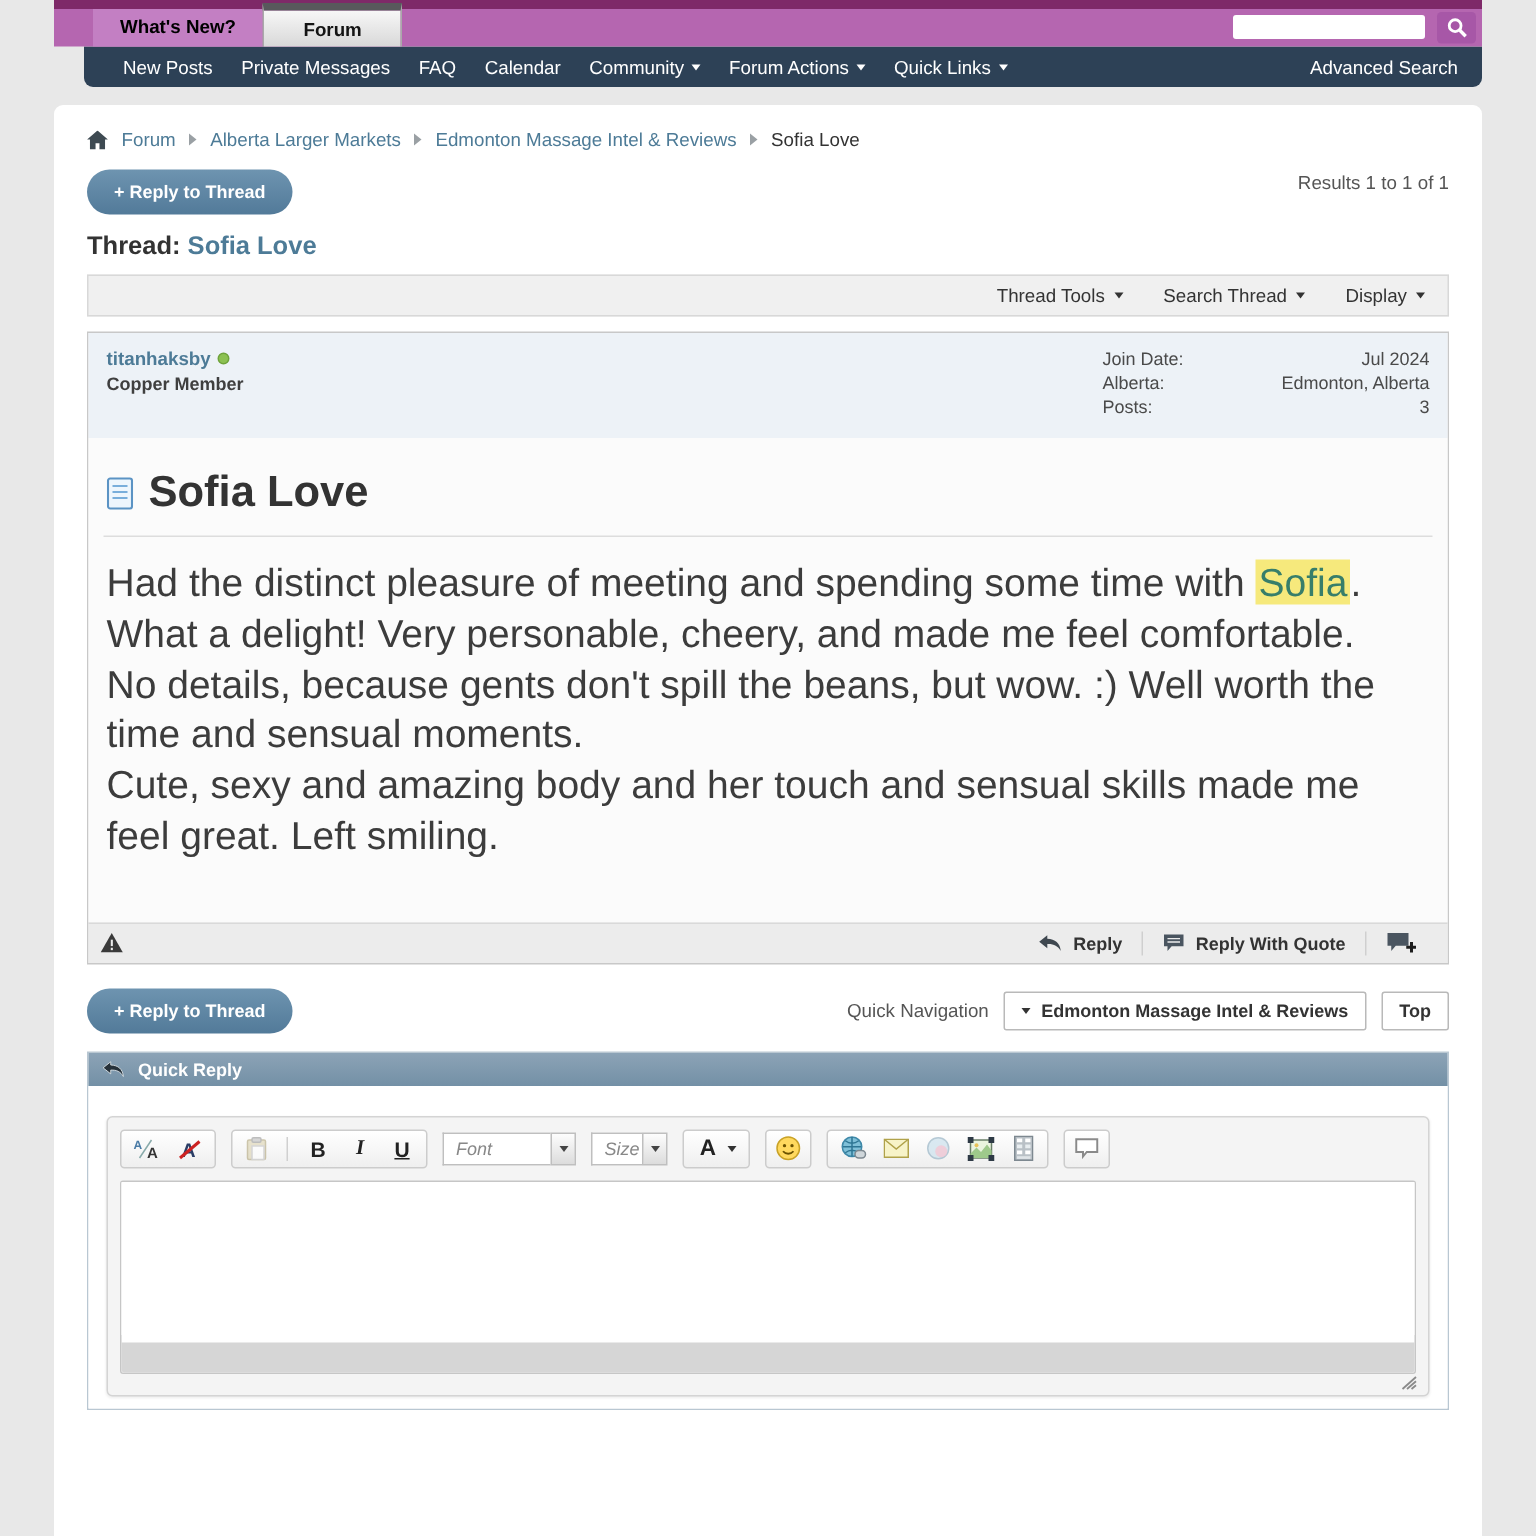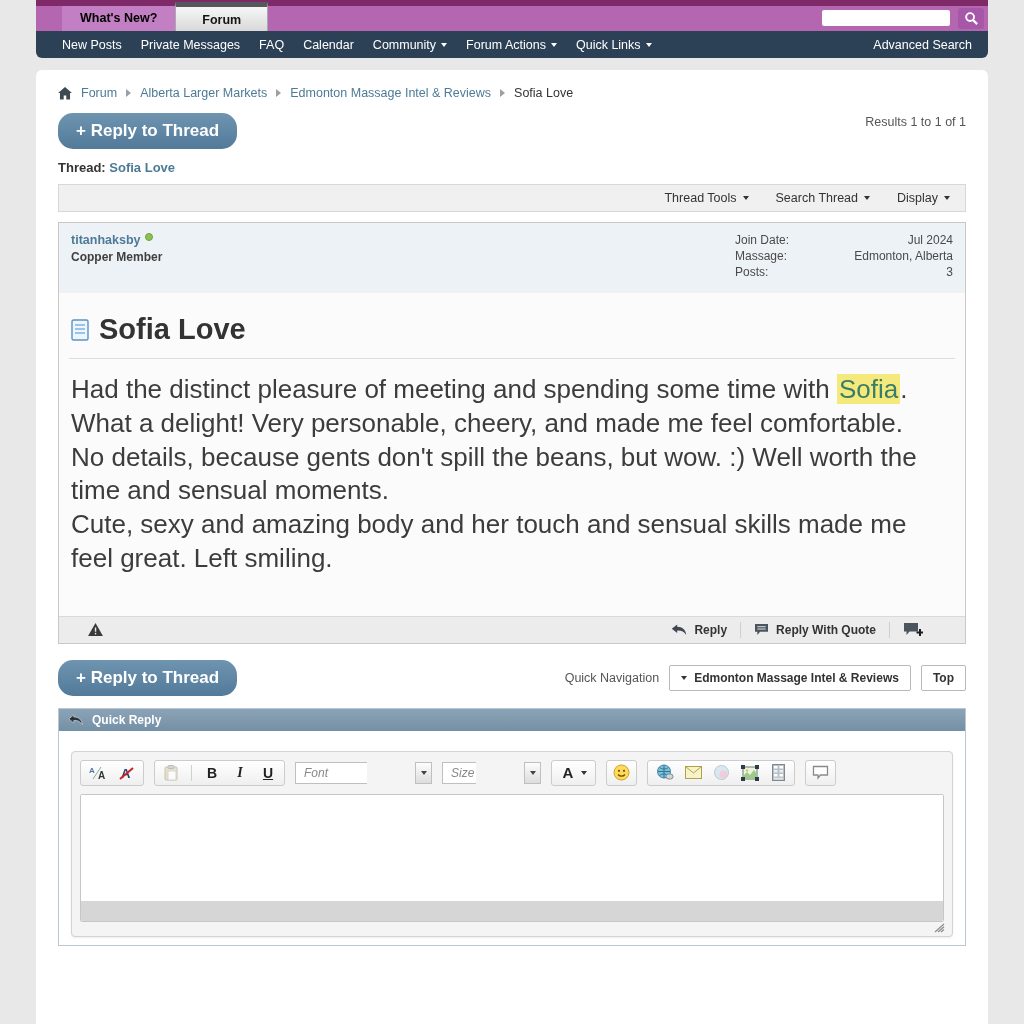--- a/index.html
+++ b/index.html
@@ -13,70 +13,70 @@
   .tab { font-size:12.5px; font-weight:bold; padding:0 18px; height:25px; line-height:25px; }
   .tab.whatsnew { background:#c37fc3; color:#000000; }
   .tab.forum { position:relative; margin-top:-6px; height:29px; line-height:27px; color:#141414;
                background:linear-gradient(#f7f7f7,#d8d8d8); border:1px solid #a9a9a9; border-bottom:none;
                border-top:5px solid #58585c; padding:0 26px; }
   .hsearch { position:absolute; right:38px; top:4px; width:128px; height:16px; background:#fff;
              border:none; border-radius:2px; }
   .hsearchbtn { position:absolute; right:4px; top:2px; width:26px; height:21px; background:#a757a7;
                 border:none; border-radius:3px; display:flex; align-items:center; justify-content:center; cursor:pointer; }
   .navbar { height:27px; background:#2d4156; border-radius:0 0 6px 6px; display:flex; align-items:center;
-            padding:0 16px 0 26px; color:#fff; font-size:12.5px; }
+            padding:0 16px 0 26px; color:#fff; font-size:12.5px;margin-left:20px; }
   .navbar .links { display:flex; gap:19px; align-items:center; }
   .navitem { display:flex; align-items:center; gap:5px; cursor:pointer; white-space:nowrap; }
   .caret { display:inline-block; width:0; height:0; border-left:3.5px solid transparent;
            border-right:3.5px solid transparent; border-top:4px solid currentColor; }
   .advsearch { margin-left:auto; cursor:pointer; }
 
   
   .card { position:absolute; top:70px; left:36px; width:952px; height:954px; background:#fff;
           border-radius:6px 6px 0 0; padding:12px 22px 0; }
 
   .crumbs { display:flex; align-items:center; gap:9px; font-size:12.5px; color:#333; padding-top:4px; }
   .crumbs a { color:#4d7b97; text-decoration:none; cursor:pointer; }
   .sep { width:0; height:0; border-left:5px solid #9aa0a4; border-top:4px solid transparent; border-bottom:4px solid transparent; }
 
   .pill { display:inline-flex; align-items:center; gap:6px; background:linear-gradient(#6e94b0,#527a99);
-          color:#fff; font-weight:bold; font-size:17px; border:none; border-radius:15px;
+          color:#fff; font-weight:bold; font-size:12px; border:none; border-radius:15px;
           padding:8px 18px; cursor:pointer; }
   .row-reply { margin-top:13px; display:flex; justify-content:space-between; align-items:flex-start; }
   .results { font-size:12.5px; color:#555; margin-top:2px; }
 
-  .threadline { margin-top:11px; font-size:13px; font-weight:bold; color:#333; }
+  .threadline { margin-top:11px; font-size:17px; font-weight:bold; color:#333; }
   .threadline .tt { color:#4d7b97; }
 
   .toolsbar { margin-top:9px; height:28px; background:#f0f0f0; border:1px solid #d8d8d8;
               display:flex; justify-content:flex-end; align-items:center; gap:27px; padding-right:15px;
               font-size:12.5px; color:#333; }
   .toolsbar .navitem { gap:6px; }
 
   
   .post { margin-top:10px; border:1px solid #c8c8c8; }
   .posthead { height:22px; background:linear-gradient(#8ca3b6,#7390a6); color:#fff; display:flex;
               align-items:center; padding:0 10px; font-size:12px; font-weight:bold; }
   .posthead .time { margin-left:14px; }
   .postnum { margin-left:auto; color:#eef3f7; cursor:pointer; }
   .userrow { background:#edf2f7; display:flex; justify-content:space-between; padding:10px 12px 14px; }
-  .uname { color:#4d7b97; font-weight:bold; font-size:12.5px; display:flex; gap:5px; cursor:pointer; }
+  .uname { color:#4d7b97; font-weight:bold; font-size:12.5px; display:flex; align-items:center; gap:5px; cursor:pointer; }
   .udot { width:8px; height:8px; border-radius:50%; background:#8cc152; border:1px solid #6fa33c; }
   .utitle { margin-top:3px; font-weight:bold; font-size:12px; color:#3f3f3f; }
   .ustats { width:218px; font-size:12px; color:#4a4a4a; display:flex; flex-direction:column; gap:2px; }
   .ustats .r { display:flex; justify-content:space-between; }
 
   .postbody { background:#fbfbfb; padding:20px 10px 40px; }
   .ptitle { display:flex; align-items:center; gap:10px; font-size:29px; font-weight:bold; color:#333;
             padding:0 0 12px 2px; border-bottom:1px solid #ddd; }
   .ptext { margin-top:14px; font-size:26px; color:#3c3c3c; line-height:1.3; padding:0 2px; }
   .hl { background:#f6e97c; color:#377e6a; padding:0 2px; }
 
   .postfoot { background:#ececec; border-top:1px solid #d9d9d9; height:27px; display:flex;
-              align-items:center; justify-content:space-between; padding:0 29px; }
+              align-items:center; justify-content:space-between; padding:0 8px; }
   .factions { display:flex; align-items:center; height:100%; }
   .factions .fa { display:flex; align-items:center; gap:7px; font-size:12px; font-weight:bold; color:#333;
                   padding:0 13px; height:16px; border-left:1px solid #cfcfcf; cursor:pointer; }
   .factions .fa:first-child { border-left:none; }
 
   
   .bottomrow { margin-top:16px; display:flex; justify-content:space-between; align-items:center; }
   .qnav { display:flex; align-items:center; gap:10px; font-size:12.5px; color:#555; }
   .btn { background:#fff; border:1px solid #b9b9b9; border-radius:2px; font-size:12px; font-weight:bold;
          color:#333; padding:5px 11px; display:flex; align-items:center; gap:7px; cursor:pointer; }
@@ -89,21 +89,21 @@
   .editor { position:relative; border:1px solid #d4d4d4; border-radius:4px; background:#f4f4f4;
             padding:8px 8px 14px; box-shadow:0 1px 2px rgba(0,0,0,.08); }
   .etoolbar { display:flex; align-items:center; gap:10px; margin-bottom:8px; }
   .egroup { background:linear-gradient(#fff,#efefef); border:1px solid #ccc; border-radius:3px; height:26px;
             display:flex; align-items:center; padding:0 8px; gap:12px; }
   .ebtn { display:flex; align-items:center; justify-content:center; min-width:16px; height:18px; cursor:pointer;
           font-size:14px; color:#222; }
   .ebtn.b { font-weight:bold; }
   .ebtn.i { font-style:italic; font-family:"Liberation Serif",serif; font-weight:bold; }
   .ebtn.u { text-decoration:underline; font-weight:bold; }
-  .esel { display:flex; align-items:center; height:24px;gap:48px; }
+  .esel { display:flex; align-items:center; height:24px; }
   .esel .box { background:#fff; border:1px solid #bfbfbf; border-right:none; height:22px; display:flex;
                align-items:center; padding:0 8px; font-size:12px; font-style:italic; color:#888; }
   .esel .dd { width:17px; height:22px; background:linear-gradient(#fdfdfd,#dcdcdc); border:1px solid #bfbfbf;
               display:flex; align-items:center; justify-content:center; color:#444; cursor:pointer; }
   .esep { width:1px; height:16px; background:#d0d0d0; }
   .ewrap { background:#fff; border:1px solid #c6c6c6; border-radius:2px; }
   .etext { width:100%; height:102px; border:none; resize:none; outline:none; background:#fff; }
   .estatus { height:20px; background:#d6d6d6; border-radius:0 0 2px 2px; }
   .egrip { position:absolute; right:7px; bottom:3px; cursor:nwse-resize; }
   svg { display:block; }
@@ -199,21 +199,21 @@
           <span class="udot"></span>
         </div>
         <div class="utitle">Copper Member</div>
       </div>
       <div class="ustats">
         <div class="r">
             <span>Join Date:</span>
             <span>Jul 2024</span>
           </div>
         <div class="r">
-            <span>Massage:</span>
+            <span>Alberta:</span>
             <span>Edmonton, Alberta</span>
           </div>
         <div class="r">
             <span>Posts:</span>
             <span>3</span>
           </div>
       </div>
     </div>
     <div class="postbody">
       <div class="ptitle">

